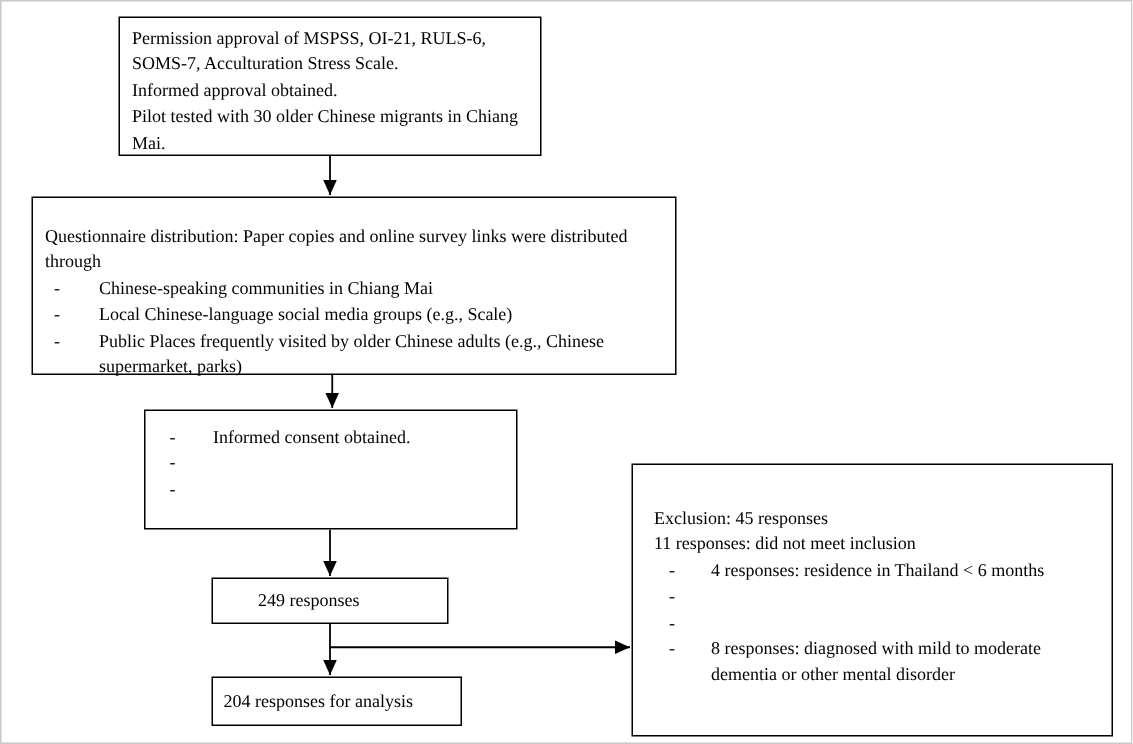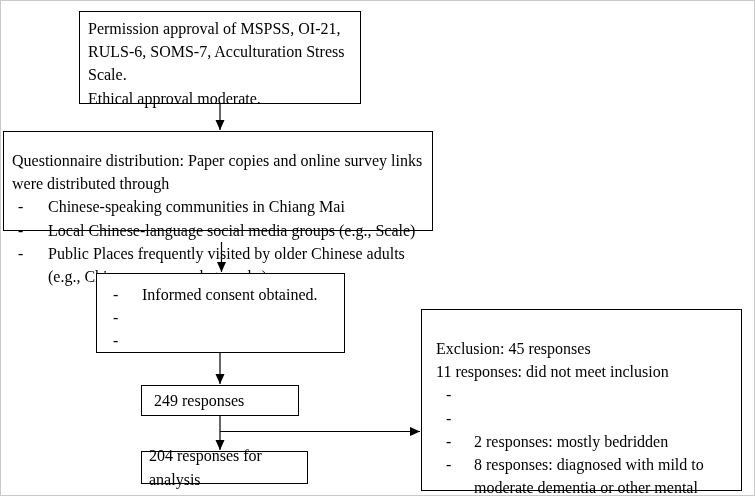--- a/index.html
+++ b/index.html
@@ -5,21 +5,21 @@
   * { box-sizing: border-box; }
   html, body { margin: 0; padding: 0; background: #ffffff; }
   .figure {
     position: relative;
     width: 755px;
     height: 496px;
     background: #ffffff;
     border: 1px solid #c9c9c9;
     overflow: hidden;
     font-family: "Liberation Serif", "DejaVu Serif", serif;
-    font-size: 16px;
+    font-size: 12px;
     line-height: 1.45;
     color: #000000;
   }
   .arrows {
     position: absolute;
     left: 0;
     top: 0;
     pointer-events: none;
   }
   .box {
@@ -30,39 +30,38 @@
   .ln { white-space: normal; }
   .bullet { display: flex; }
   .dash { flex: 0 0 auto; }
   .btext { flex: 1 1 auto; }
 
   .box-approval {
     left: 78px; top: 10px; width: 282px; height: 93px;
     padding: 5px 6px 5px 8px;
   }
   .box-distribution {
-    left: 2px; top: 130px; width: 430px; height: 100px;
+    left: 20px; top: 130px; width: 430px; height: 119px;
     padding: 17px 6px 8px 8px;
   }
   .box-distribution .dash { margin-left: 6px; width: 30px; }
   .box-consent {
     left: 95px; top: 272px; width: 249px; height: 80px;
     padding: 9px 8px 6px 8px;
   }
   .box-consent .dash { margin-left: 8px; width: 29px; }
   .box-responses {
     left: 140px; top: 384px; width: 158px; height: 31px;
     display: flex; align-items: center;
-    padding-left: 12px;
+    padding-left: 30px;
   }
   .box-analysis {
     left: 140px; top: 450px; width: 167px; height: 33px;
     display: flex; align-items: center;
     padding-left: 7px;
-    justify-content: flex-end;
   }
   .box-exclusion {
     left: 420px; top: 308px; width: 321px; height: 182px;
     padding: 27px 24px 8px 14px;
   }
   .box-exclusion .dash { margin-left: 10px; width: 28px; }
 </style>
 </head>
 <body>
 
@@ -76,21 +75,22 @@
     </defs>
     <line x1="219" y1="103" x2="219" y2="129" stroke="#000000" stroke-width="1.2" marker-end="url(#ah)"></line>
     <line x1="220.5" y1="241" x2="220.5" y2="271" stroke="#000000" stroke-width="1.2" marker-end="url(#ah)"></line>
     <line x1="219" y1="352" x2="219" y2="383" stroke="#000000" stroke-width="1.2" marker-end="url(#ah)"></line>
     <line x1="219" y1="415" x2="219" y2="449" stroke="#000000" stroke-width="1.2" marker-end="url(#ah)"></line>
     <line x1="219" y1="430.5" x2="419" y2="430.5" stroke="#000000" stroke-width="1.2" marker-end="url(#ah)"></line>
   </svg>
 
   <div class="box box-approval">
     <div class="ln">Permission approval of MSPSS, OI-21, RULS-6, SOMS-7, Acculturation Stress Scale.</div>
-    <div class="ln">Ethical approval moderate.</div>
+    <div class="ln">Informed approval obtained.</div>
+    <div class="ln">Pilot tested with 30 older Chinese migrants in Chiang Mai.</div>
   </div>
 
   <div class="box box-distribution">
     <div class="ln">Questionnaire distribution: Paper copies and online survey links were distributed through</div>
     <div class="bullet">
       <span class="dash">-</span>
       <span class="btext">Chinese-speaking communities in Chiang Mai</span>
     </div>
     <div class="bullet">
       <span class="dash">-</span>
@@ -117,27 +117,27 @@
 
   <div class="box box-responses">
     <span>249 responses</span>
   </div>
 
   <div class="box box-exclusion">
     <div class="ln">Exclusion: 45 responses</div>
     <div class="ln">11 responses: did not meet inclusion</div>
     <div class="bullet">
       <span class="dash">-</span>
+      <span class="btext">4 responses: residence in Thailand &lt; 6 months</span>
     </div>
     <div class="bullet">
       <span class="dash">-</span>
     </div>
     <div class="bullet">
       <span class="dash">-</span>
-      <span class="btext">2 responses: mostly bedridden</span>
     </div>
     <div class="bullet">
       <span class="dash">-</span>
       <span class="btext">8 responses: diagnosed with mild to moderate dementia or other mental disorder</span>
     </div>
   </div>
 
   <div class="box box-analysis">
     <span>204 responses for analysis</span>
   </div>

